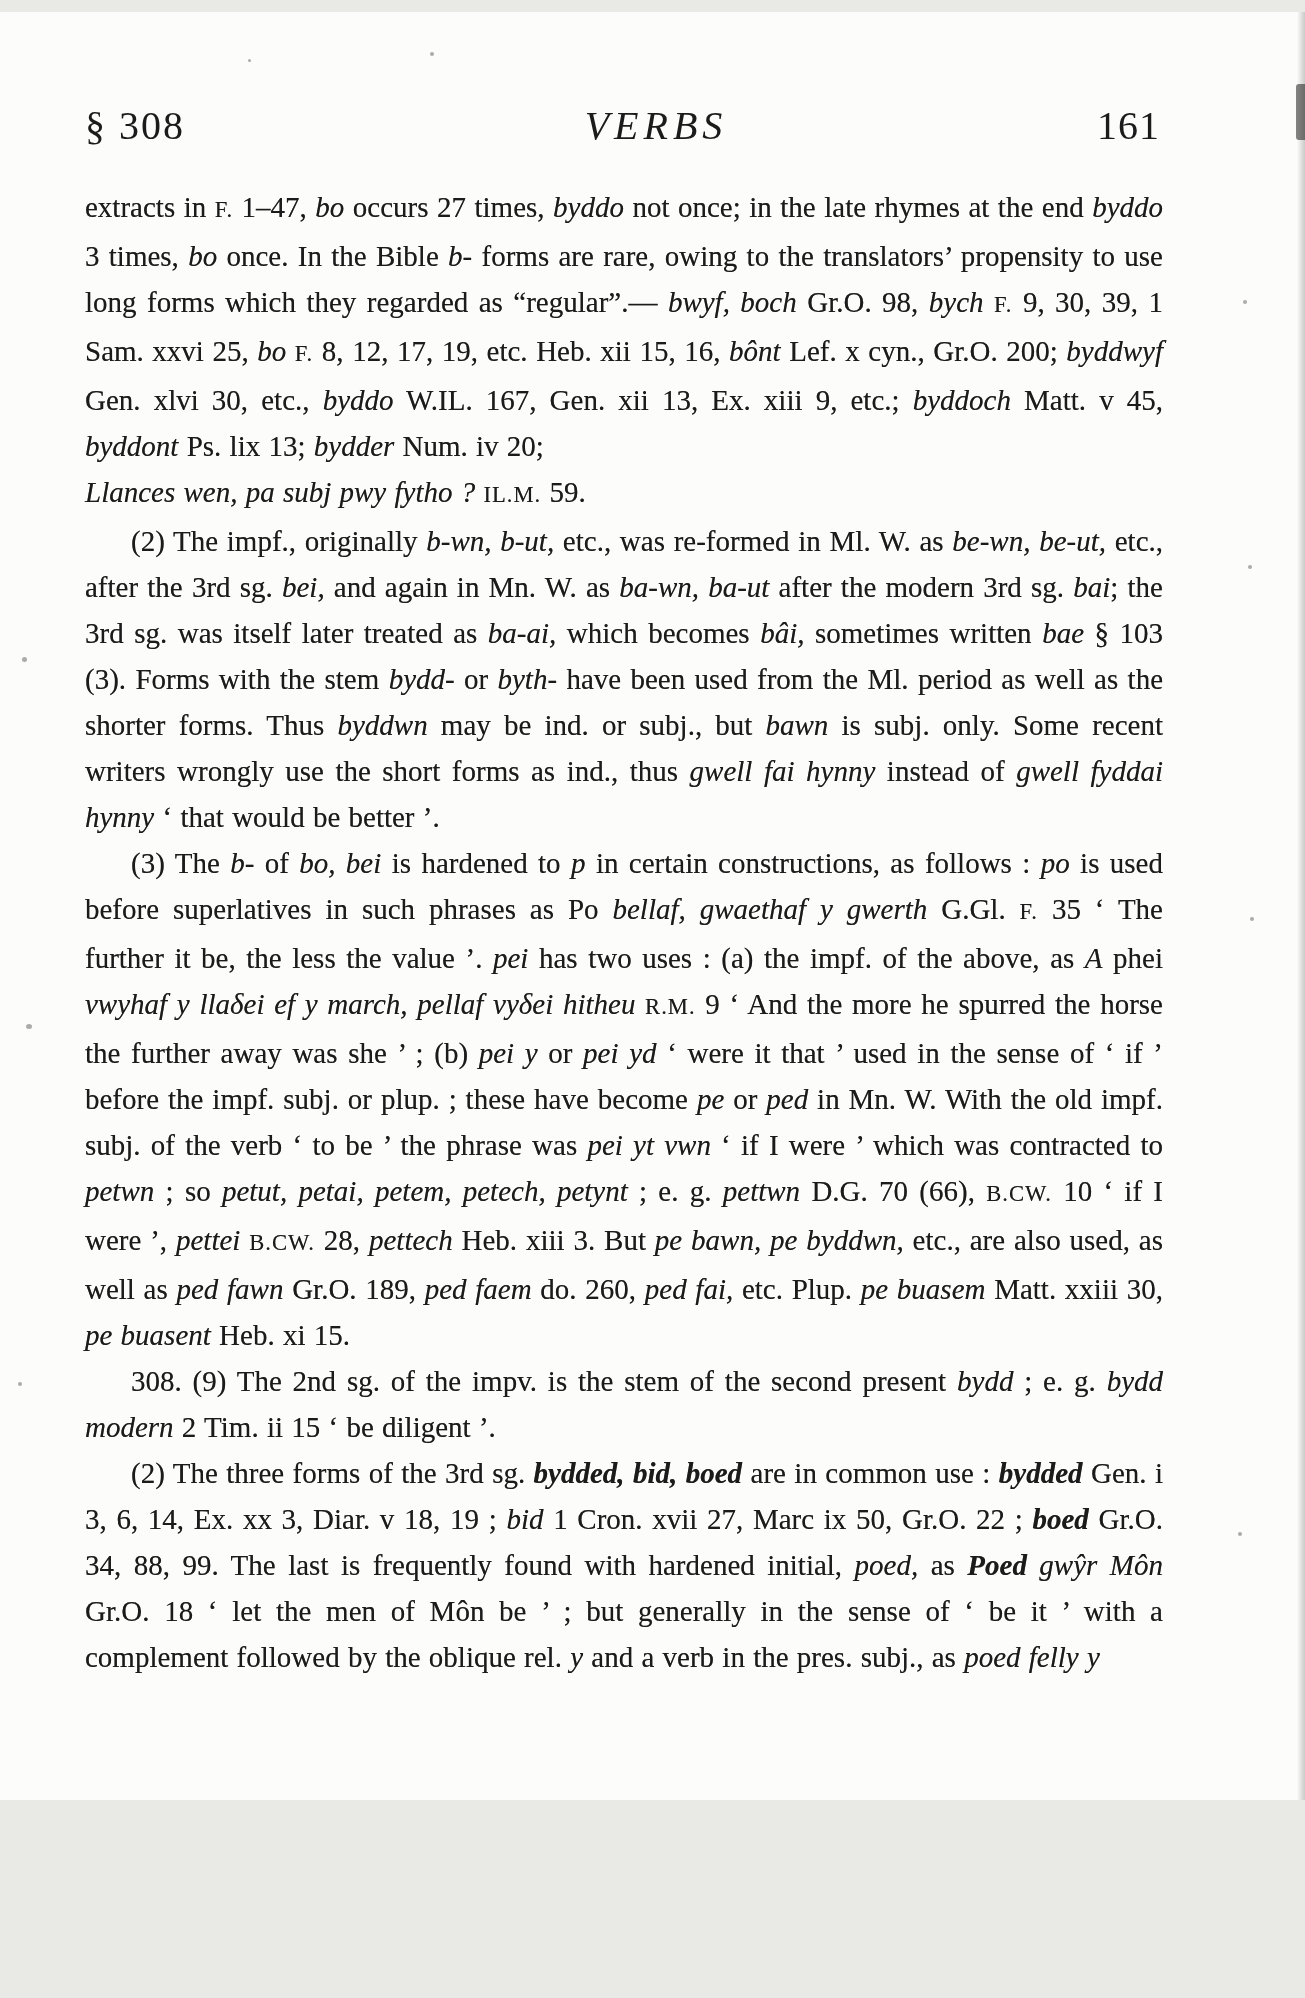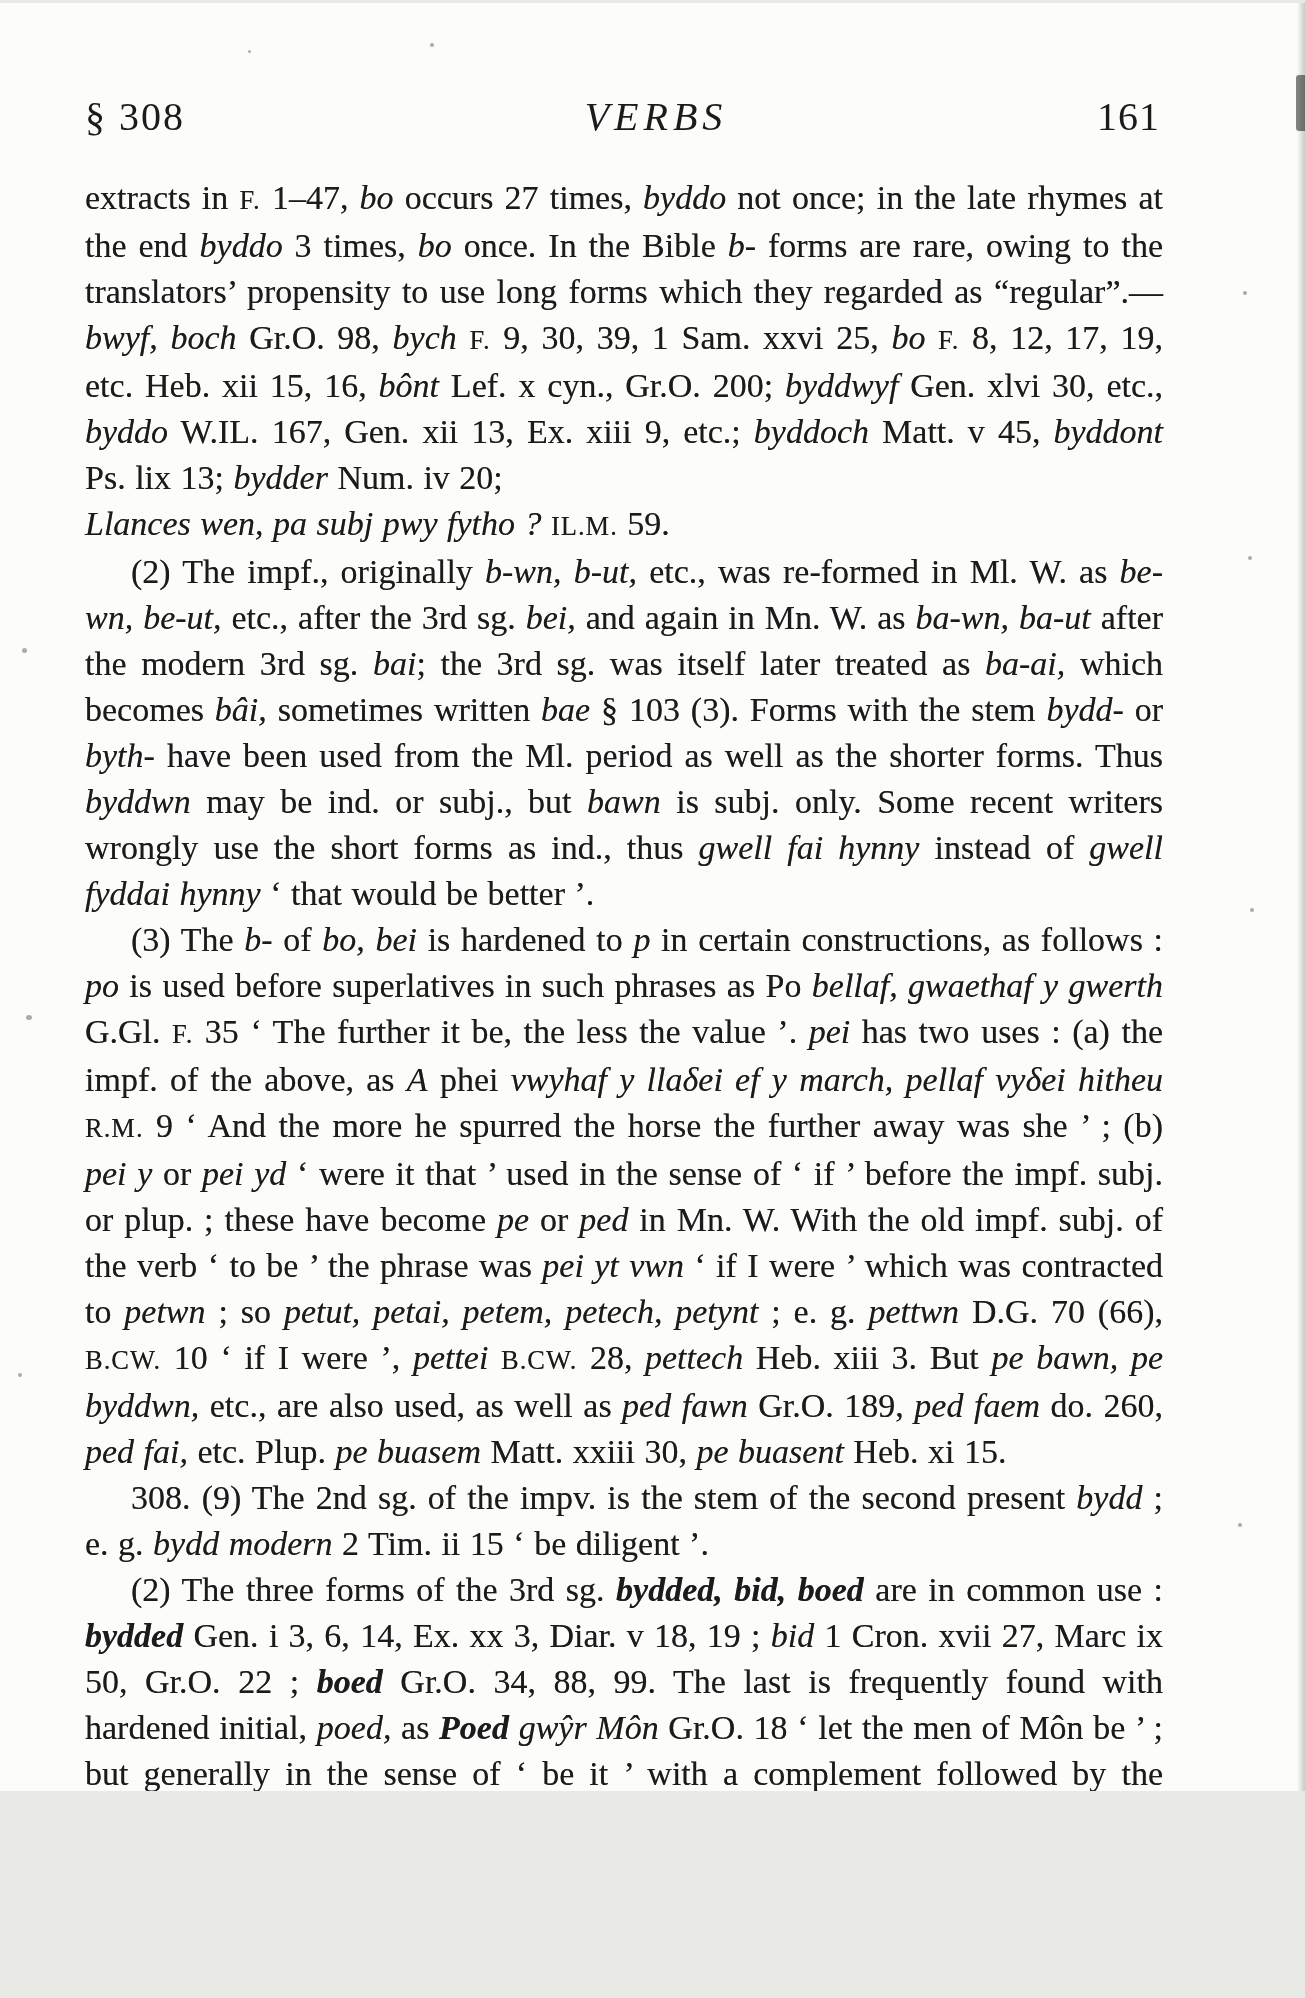--- a/index.html
+++ b/index.html
@@ -1,38 +1,38 @@
 <!DOCTYPE html>
 <html style="--paper: #fcfcfa; --ink: #1b1b1b;"><head>
 <meta charset="utf-8">
 <style>
   :root { --paper:#fcfcfa; --ink:#1b1b1b; }
   html,body { margin:0; padding:0; background:#e9e9e6; }
   .page {
     position:relative;
     width:1305px; height:1788px;
-    margin:3px auto;
+    margin:12px auto;
     background:var(--paper);
     color:var(--ink);
     font-family:"Liberation Serif","DejaVu Serif",serif;
     overflow:hidden;
   }
   
   .header {
     position:absolute; top:90px; left:85px; width:1075px;
     display:flex; justify-content:space-between; align-items:baseline;
     font-size:40px;
   }
   .section-ref { letter-spacing:2px; }
   .running-title { letter-spacing:5px; margin-left:30px;font-style:italic; }
   .page-number { letter-spacing:1px; }
   
   .body-text {
     position:absolute; top:172px; left:85px; width:1078px;
-    font-size:34px; line-height:46px;
+    font-size:29px; line-height:46px;
     text-align:justify; word-spacing:1px;
     text-shadow:0 0 0.6px rgba(10,10,10,0.55);
   }
   .para { margin:0; }
   .para.indent { text-indent:46px; }
   .seg-n { font-style:normal; }
   .seg-i { font-style:italic; }
   .seg-b { font-weight:normal; }
   .seg-bi { font-weight:bold; font-style:italic; }
   .seg-sc { font-size:0.78em; letter-spacing:1px; }

